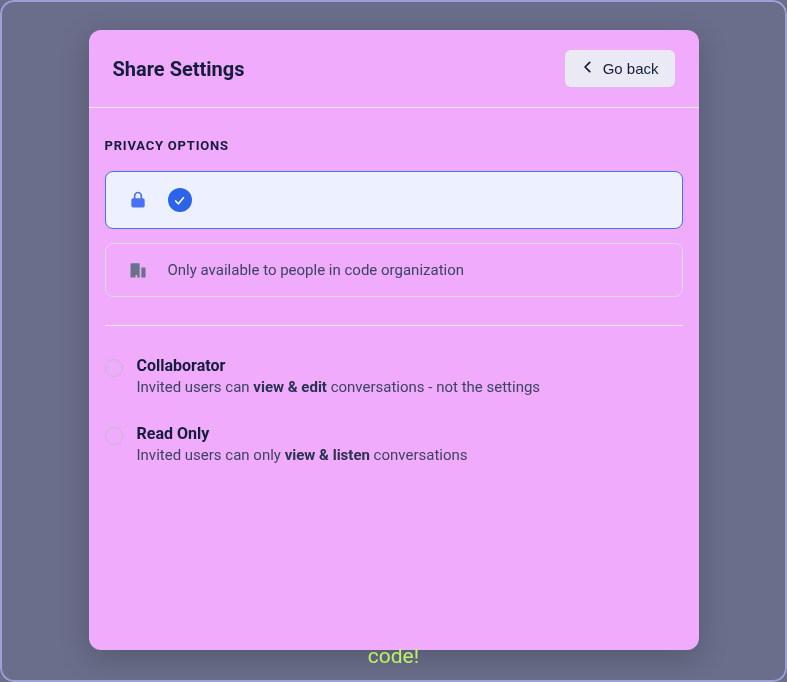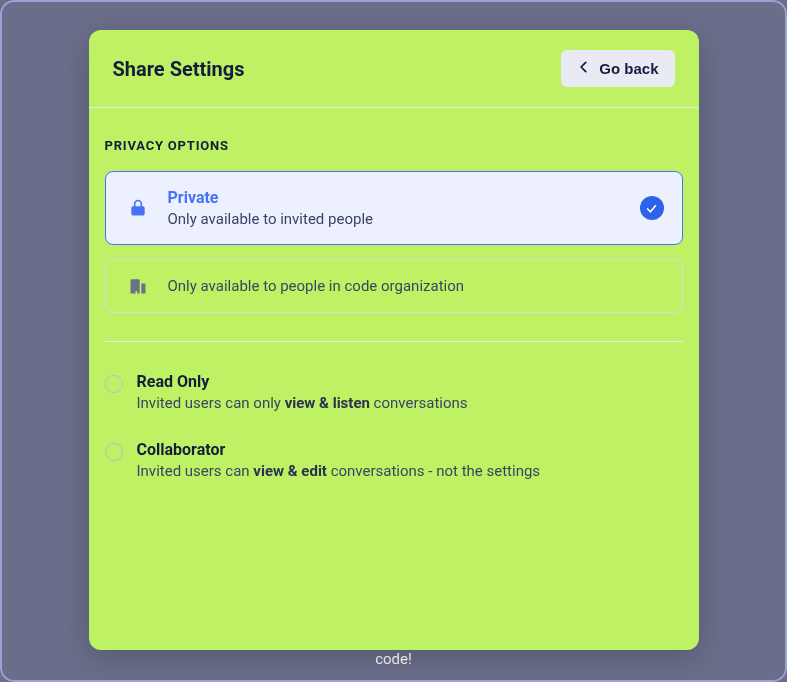--- a/index.html
+++ b/index.html
@@ -19,21 +19,21 @@
   .backdrop-border {
     position: absolute;
     inset: 0;
     border-radius: 14px;
     box-shadow: inset 0 0 0 2px #9ba1d6;
     pointer-events: none;
   }
   .modal {
     width: 610px;
     height: 620px;
-    background: #bef264;
+    background: #f0abfc;
     border-radius: 12px;
     box-shadow: 0 8px 30px rgba(0,0,0,0.2);
     overflow: hidden;
   }
   .modal-header {
     display: flex;
     align-items: center;
     justify-content: space-between;
     padding: 20px 24px;
     border-bottom: 1px solid #e8eaf0;
@@ -45,21 +45,21 @@
   }
   .back-btn {
     display: inline-flex;
     align-items: center;
     gap: 8px;
     background: #e9eaf3;
     border: none;
     border-radius: 6px;
     padding: 10px 16px;
     font-size: 15px;
-    font-weight: 700;
+    font-weight: 400;
     color: #141d3b;
     cursor: pointer;
   }
   .back-btn svg { width: 14px; height: 14px; }
   .modal-body {
     padding: 30px 16px;
   }
   .section-heading {
     font-size: 13px;
     font-weight: 700;
@@ -143,22 +143,22 @@
   .radio-desc {
     font-size: 15px;
     color: #3c4463;
   }
   .radio-desc b { font-weight: 700; color: #2a3251; }
   .bg-text {
     position: absolute;
     bottom: 14px;
     left: 50%;
     transform: translateX(-50%);
-    color: #e5e5e5;
-    font-size: 15px;
+    color: #bef264;
+    font-size: 21px;
   }
 </style>
 </head>
 <body>
 
 <div class="bg-text">code!</div>
 
 <div class="modal">
 
   <div class="modal-header">
@@ -176,61 +176,57 @@
   <div class="modal-body">
 
     <div class="section-heading">PRIVACY OPTIONS</div>
 
     <div class="option-card selected">
       <div class="option-icon-wrap">
         <svg viewBox="0 0 24 24">
             <path d="M12 2a5 5 0 0 0-5 5v3H6a2 2 0 0 0-2 2v7a2 2 0 0 0 2 2h12a2 2 0 0 0 2-2v-7a2 2 0 0 0-2-2h-1V7a5 5 0 0 0-5-5zm-3 8V7a3 3 0 1 1 6 0v3H9z"></path>
           </svg>
       </div>
-      <div class="option-text">
-        <div class="option-title">Private</div>
-        <div class="option-desc">Only available to invited people</div>
-      </div>
       <div class="check-badge">
         <svg viewBox="0 0 24 24">
             <polyline points="4,12 10,18 20,6"></polyline>
           </svg>
       </div>
     </div>
 
     <div class="option-card">
       <div class="option-icon-wrap">
         <svg viewBox="0 0 24 24">
             <path d="M3 21V5a1 1 0 0 1 1-1h9a1 1 0 0 1 1 1v16h-3v-3H9v3H3zm3-12h2v2H6V9zm4 0h2v2h-2V9zm-4 4h2v2H6v-2zm4 0h2v2h-2v-2zM16 9h4a1 1 0 0 1 1 1v11h-5V9zm2 3h1.5v1.5H18V12zm0 3h1.5v1.5H18V15z"></path>
           </svg>
       </div>
       <div class="option-text">
         <div class="option-desc">Only available to people in code organization</div>
       </div>
     </div>
 
     <hr class="divider">
 
+
+    <div class="radio-row">
+      <div class="radio-circle"></div>
+      <div class="radio-text">
+        <div class="radio-title">Collaborator</div>
+        <div class="radio-desc">
+          <span>Invited users can </span><b>view &amp; edit</b><span> conversations - not the settings</span>
+        </div>
+      </div>
+    </div>
 
     <div class="radio-row">
       <div class="radio-circle"></div>
       <div class="radio-text">
         <div class="radio-title">Read Only</div>
         <div class="radio-desc">
           <span>Invited users can only </span><b>view &amp; listen</b><span> conversations</span>
         </div>
       </div>
     </div>
 
-    <div class="radio-row">
-      <div class="radio-circle"></div>
-      <div class="radio-text">
-        <div class="radio-title">Collaborator</div>
-        <div class="radio-desc">
-          <span>Invited users can </span><b>view &amp; edit</b><span> conversations - not the settings</span>
-        </div>
-      </div>
-    </div>
-
   </div>
 </div>
 
 <div class="backdrop-border"></div>
 
 </body></html>

